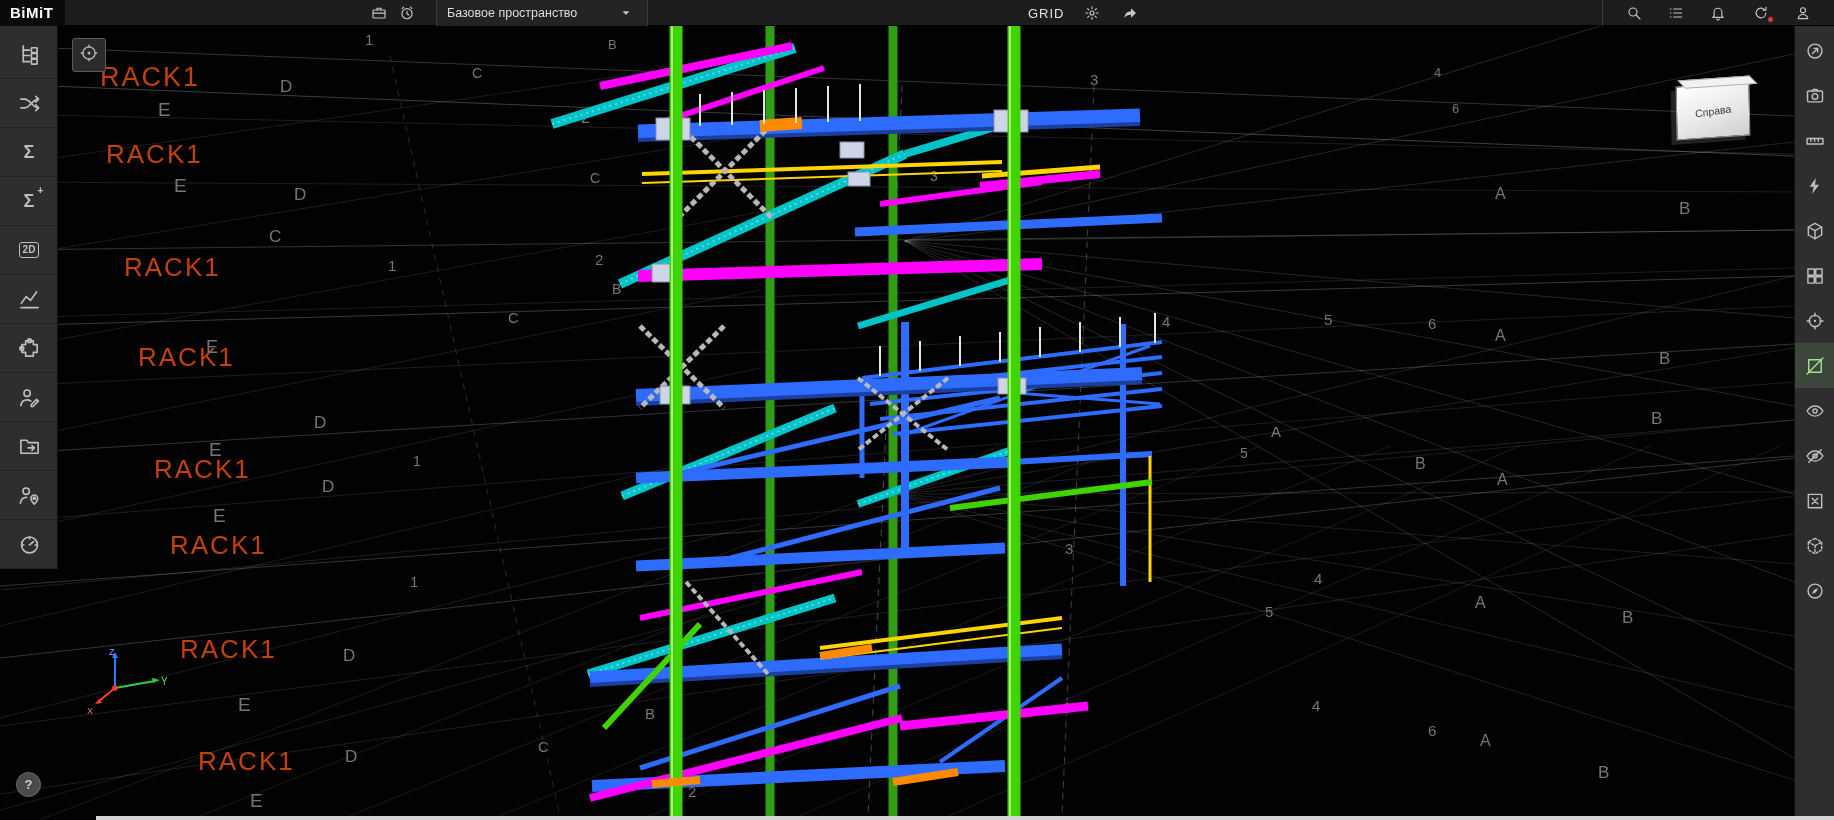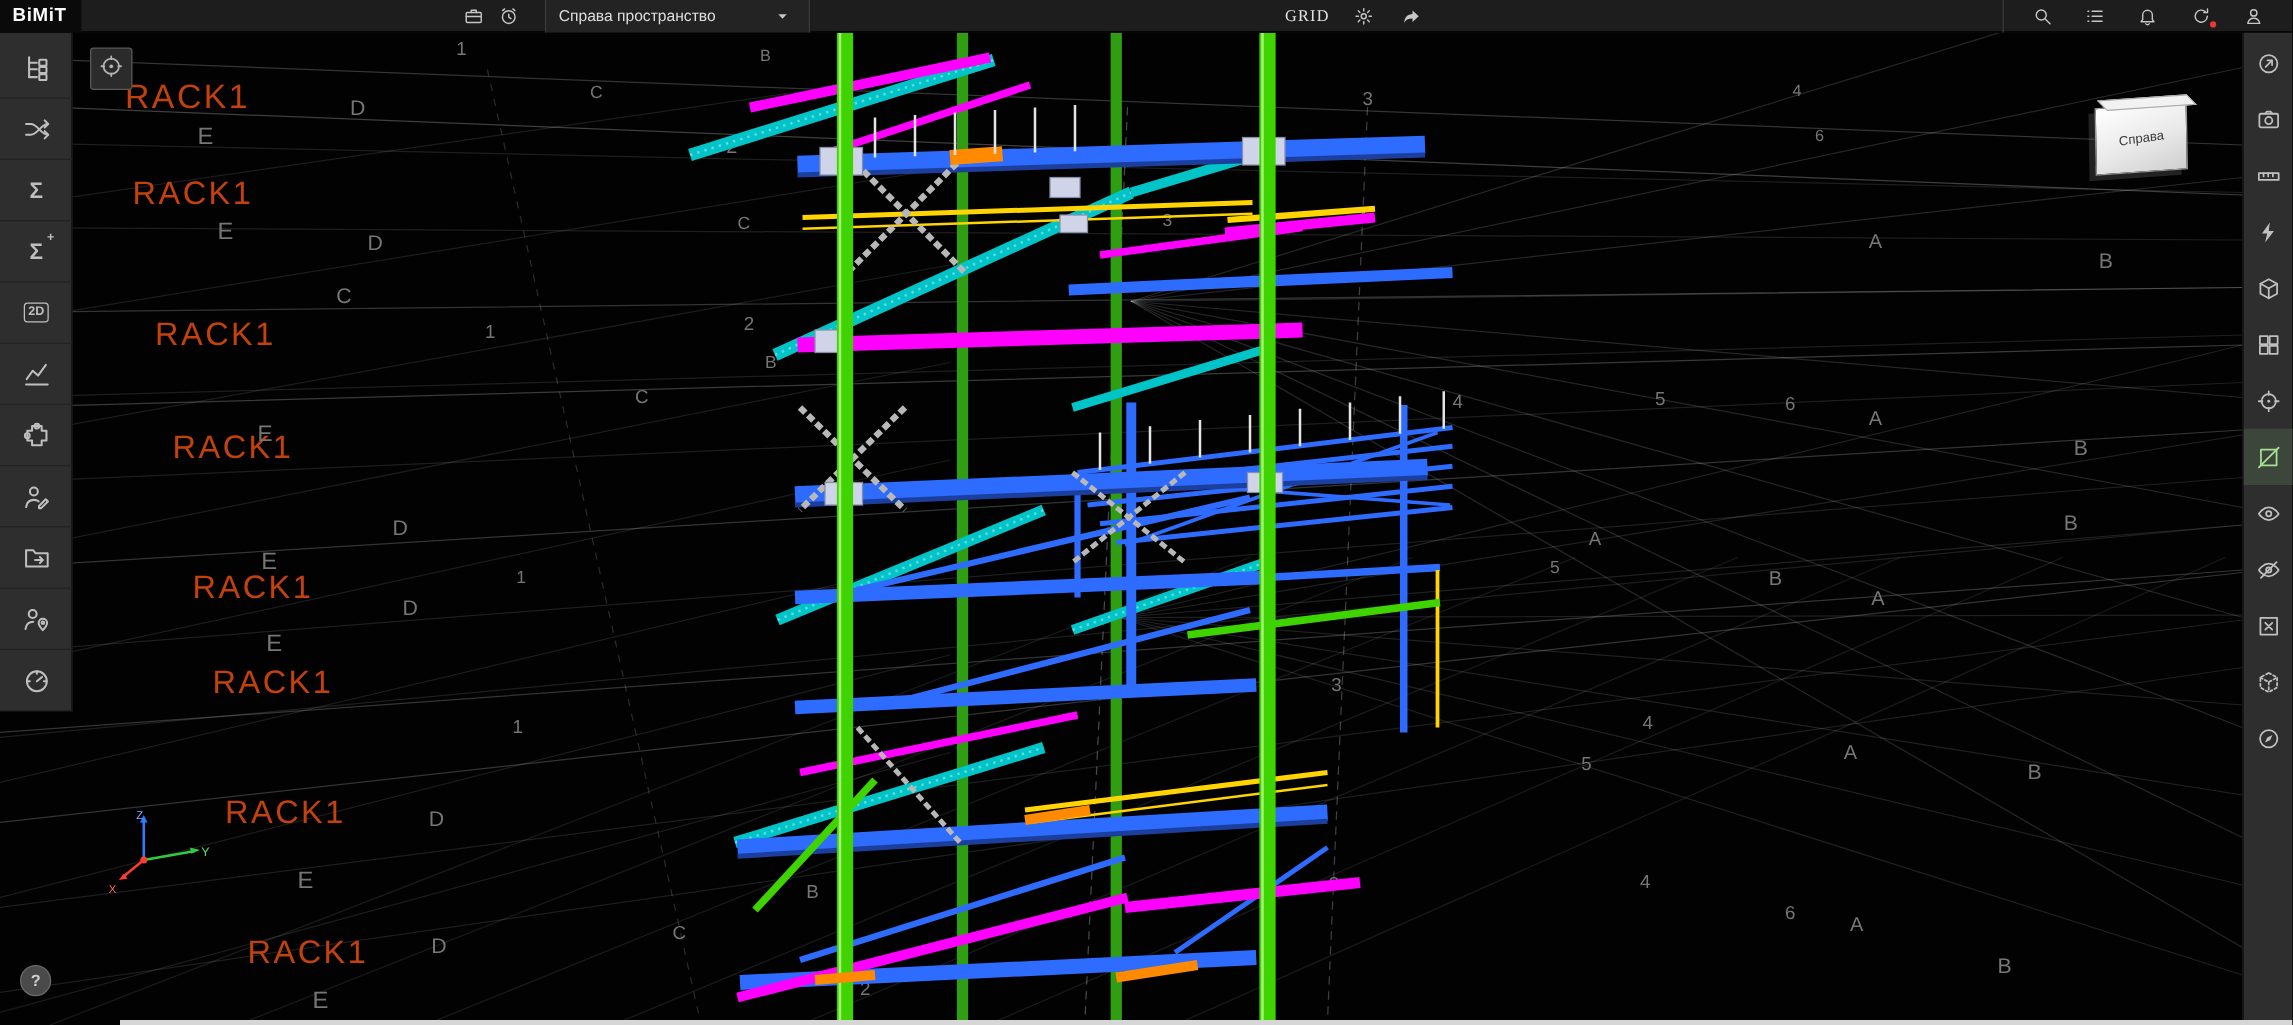--- a/index.html
+++ b/index.html
@@ -10,21 +10,21 @@
   #top-bar{position:absolute;top:0;left:0;right:0;height:26px;background:#1d1d1d;
     border-bottom:1px solid #000;color:#c9c9c9;z-index:10;}
   #app-logo{position:absolute;left:0;top:0;height:26px;background:#0a0a0a;color:#fafafa;
     font-weight:800;font-size:15px;letter-spacing:.5px;padding:4px 12px 0 10px;}
   #tb-left-icons{position:absolute;left:368px;top:0;height:26px;display:flex;align-items:center;gap:6px;}
   #workspace{position:absolute;left:436px;top:0;height:26px;width:212px;background:#232323;
     border-left:1px solid #3a3a3a;border-right:1px solid #3a3a3a;display:flex;align-items:center;
     gap:10px;padding:0 10px;font-size:12.5px;color:#dedede;cursor:default;}
   #workspace .caret{margin-left:auto;}
   #tb-center{position:absolute;left:1028px;top:0;height:26px;display:flex;align-items:center;gap:16px;}
-  #model-name{font-size:13px;letter-spacing:1px;color:#e2e2e2;font-family:Liberation Serif, serif;}
+  #model-name{font-size:13px;letter-spacing:1px;color:#e2e2e2;}
   #tb-center-icons{display:flex;align-items:center;gap:16px;}
   #tb-right-icons{position:absolute;right:0;top:0;height:26px;width:232px;border-left:1px solid #3a3a3a;
     display:flex;align-items:center;justify-content:space-evenly;}
   .tb-icon{position:relative;display:inline-flex;align-items:center;justify-content:center;
     width:22px;height:22px;color:#c6c6c6;}
   .tb-icon svg{width:16px;height:16px;}
   .tb-icon .dot{position:absolute;right:-2px;bottom:1px;width:7px;height:7px;border-radius:50%;
     background:var(--c-alert,#e53935);border:1px solid #1d1d1d;}
 
   
@@ -92,21 +92,21 @@
       </span>
       <span class="tb-icon">
         <svg viewBox="0 0 24 24">
           <circle cx="12" cy="13" r="7.6"></circle>
           <path d="M12 9.4v3.6l2.7 1.9"></path>
           <path d="M4.6 5.2L7 3.2M19.4 5.2L17 3.2"></path>
         </svg>
       </span>
     </div>
   <div id="workspace">
-    <span>Справа пространство</span>
+    <span>Базовое пространство</span>
     <span class="tb-icon caret">
         <svg viewBox="0 0 24 24">
           <path d="M7 9.5l5 5.5 5-5.5z" fill="currentColor" stroke="none"></path>
         </svg>
       </span>
   </div>
   <div id="tb-center">
     <span id="model-name">GRID</span>
     <span id="tb-center-icons">
         <span class="tb-icon">

